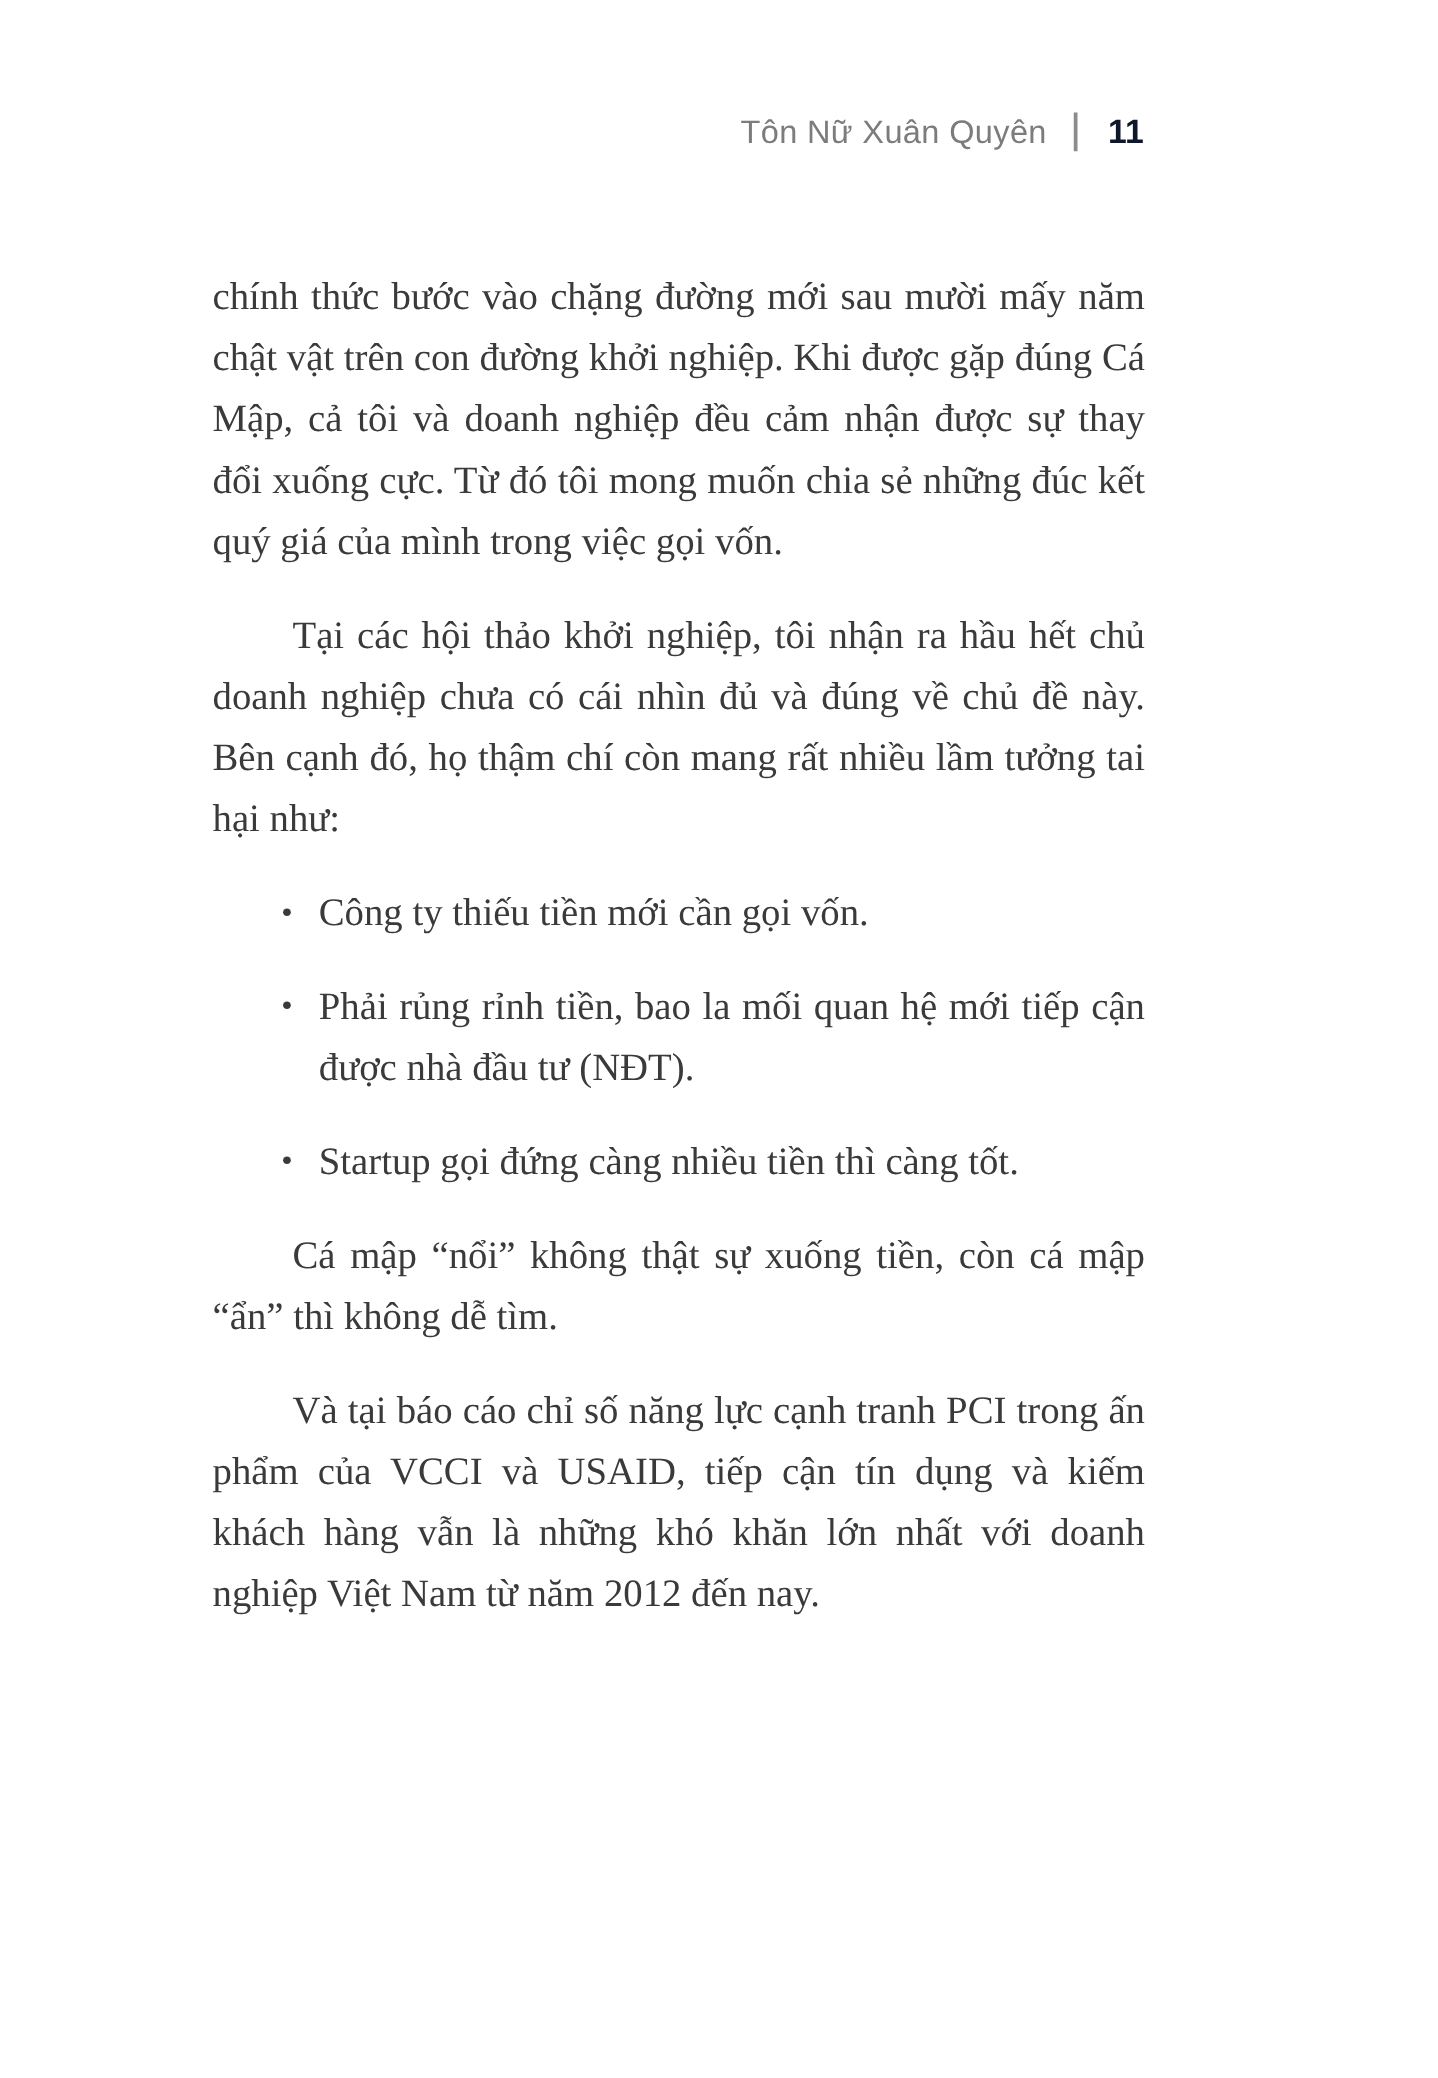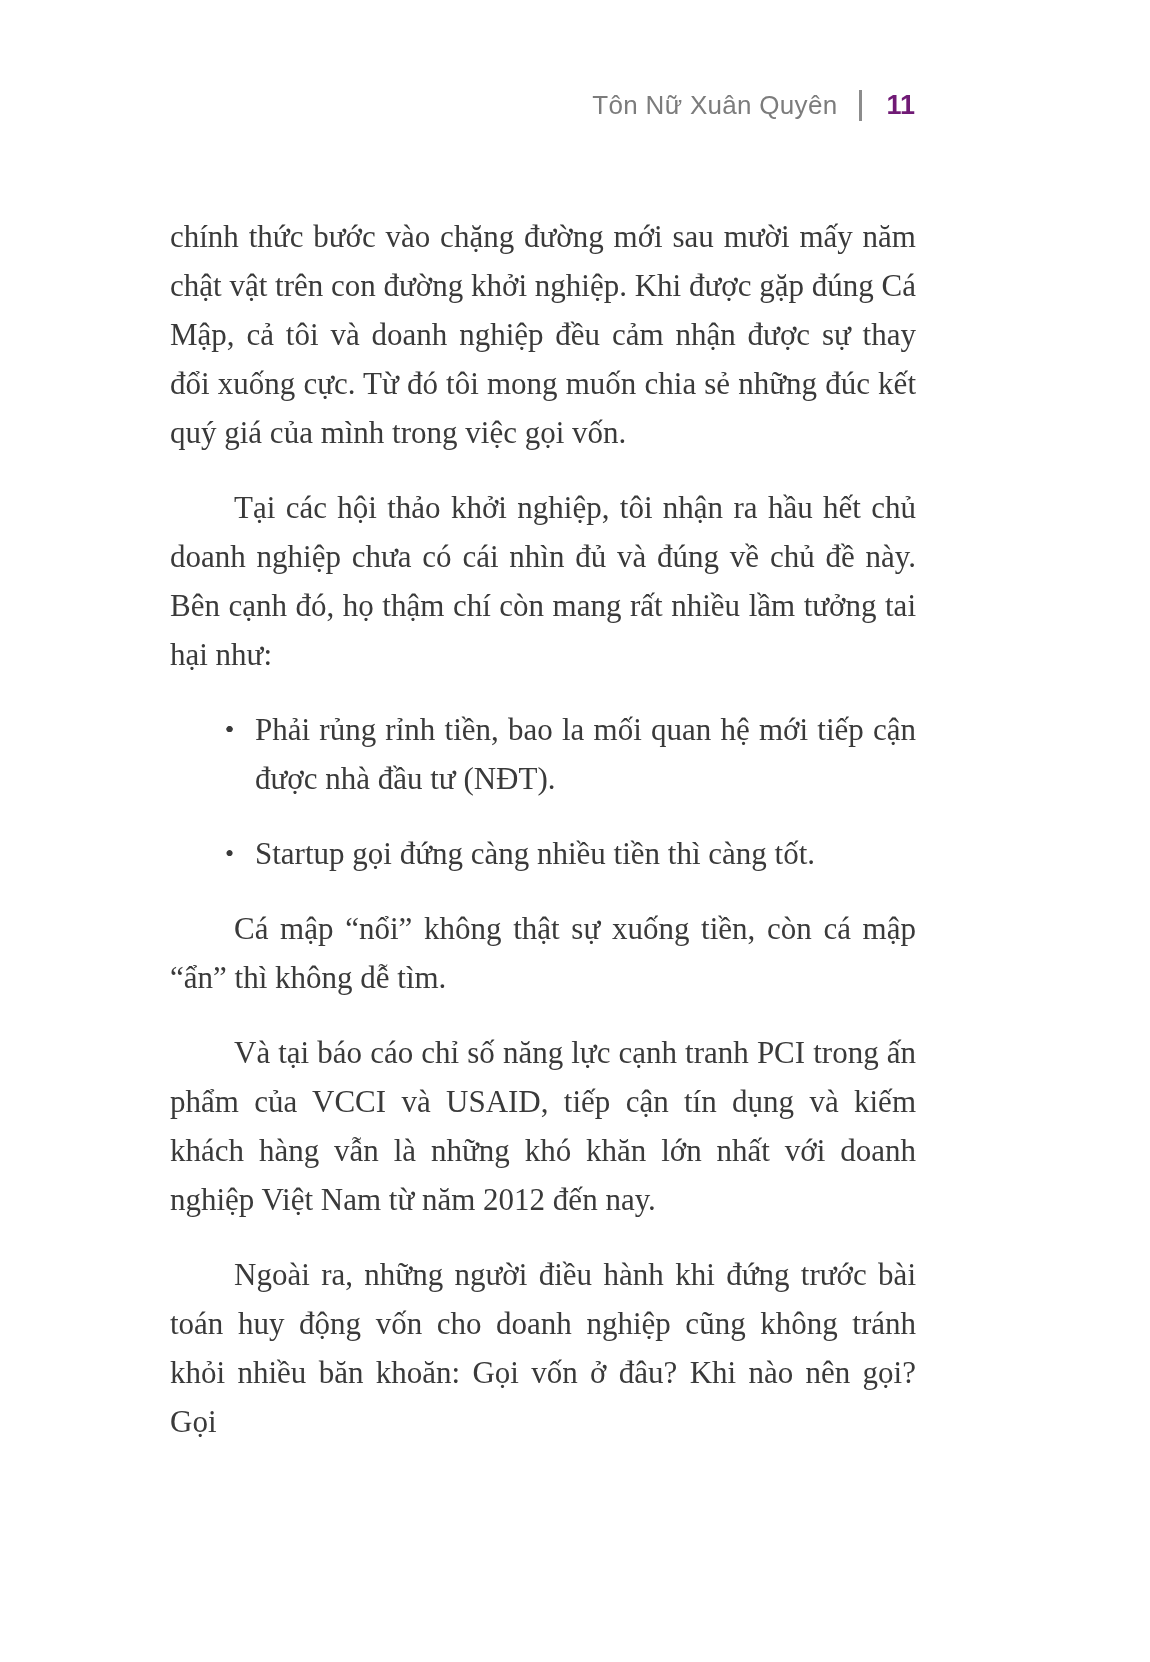--- a/index.html
+++ b/index.html
@@ -29,21 +29,21 @@
   .running-head .divider {
     display: inline-block;
     width: 3px;
     height: 31px;
     background: #8c8c8c;
     margin: 0 24px 0 22px;
   }
   .running-head .page-num {
     font-size: 27px;
     font-weight: 700;
-    color: #701a75;
+    color: #0f172a;
   }
   
   .content {
     position: absolute;
     left: 170px;
     top: 212px;
     width: 746px;
     color: #3a3a3a;
   }
   .para {
@@ -89,31 +89,31 @@
 
   <main class="content">
 
     <p class="para">chính thức bước vào chặng đường mới sau mười mấy năm chật vật trên con đường khởi nghiệp. Khi được gặp đúng Cá Mập, cả tôi và doanh nghiệp đều cảm nhận được sự thay đổi xuống cực. Từ đó tôi mong muốn chia sẻ những đúc kết quý giá của mình trong việc gọi vốn.</p>
 
     <p class="para indent">Tại các hội thảo khởi nghiệp, tôi nhận ra hầu hết chủ doanh nghiệp chưa có cái nhìn đủ và đúng về chủ đề này. Bên cạnh đó, họ thậm chí còn mang rất nhiều lầm tưởng tai hại như:</p>
 
     <ul class="bullet-list">
       <li class="bullet-item">
         <span class="dot">•</span>
+        <span>Công ty thiếu tiền mới cần gọi vốn.</span>
       </li>
       <li class="bullet-item">
         <span class="dot">•</span>
         <span>Phải rủng rỉnh tiền, bao la mối quan hệ mới tiếp cận được nhà đầu tư (NĐT).</span>
       </li>
       <li class="bullet-item">
         <span class="dot">•</span>
         <span>Startup gọi đứng càng nhiều tiền thì càng tốt.</span>
       </li>
     </ul>
 
     <p class="para indent">Cá mập “nổi” không thật sự xuống tiền, còn cá mập “ẩn” thì không dễ tìm.</p>
 
     <p class="para indent">Và tại báo cáo chỉ số năng lực cạnh tranh PCI trong ấn phẩm của VCCI và USAID, tiếp cận tín dụng và kiếm khách hàng vẫn là những khó khăn lớn nhất với doanh nghiệp Việt Nam từ năm 2012 đến nay.</p>
 
-    <p class="para indent">Ngoài ra, những người điều hành khi đứng trước bài toán huy động vốn cho doanh nghiệp cũng không tránh khỏi nhiều băn khoăn: Gọi vốn ở đâu? Khi nào nên gọi? Gọi</p>
 
   </main>
 </div>
 
 </body></html>

